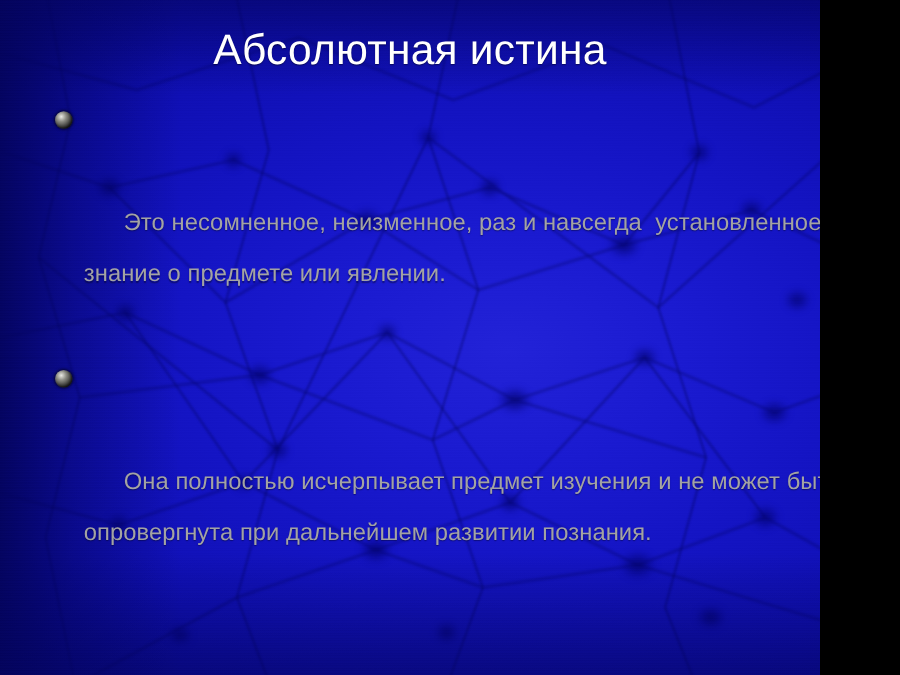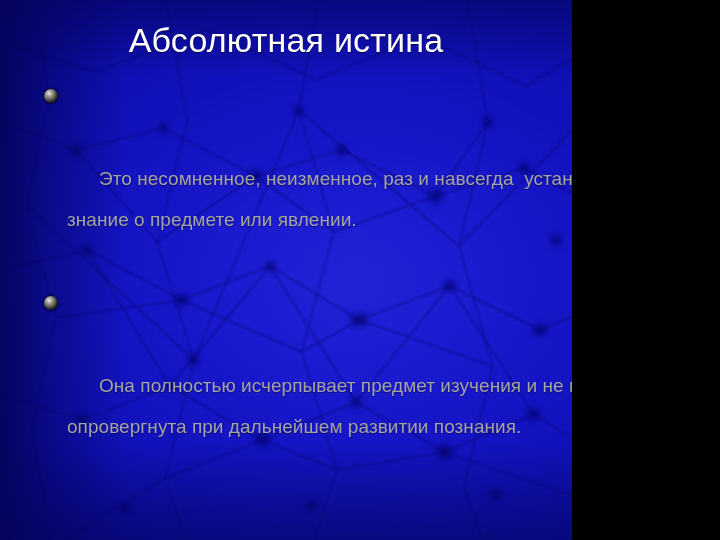--- a/index.html
+++ b/index.html
@@ -4,21 +4,21 @@
 <title>Абсолютная истина</title>
 <style>
   html, body {
     margin: 0;
     padding: 0;
     background: #000;
   }
 
   #slide {
     position: relative;
-    width: 572px;
+    width: 656px;
     height: 540px;
     overflow: hidden;
     background-color: #0a009b;
     font-family: "Liberation Sans", "DejaVu Sans", sans-serif;
     -webkit-font-smoothing: antialiased;
   }
 
   
   .bg-base {
     position: absolute;

